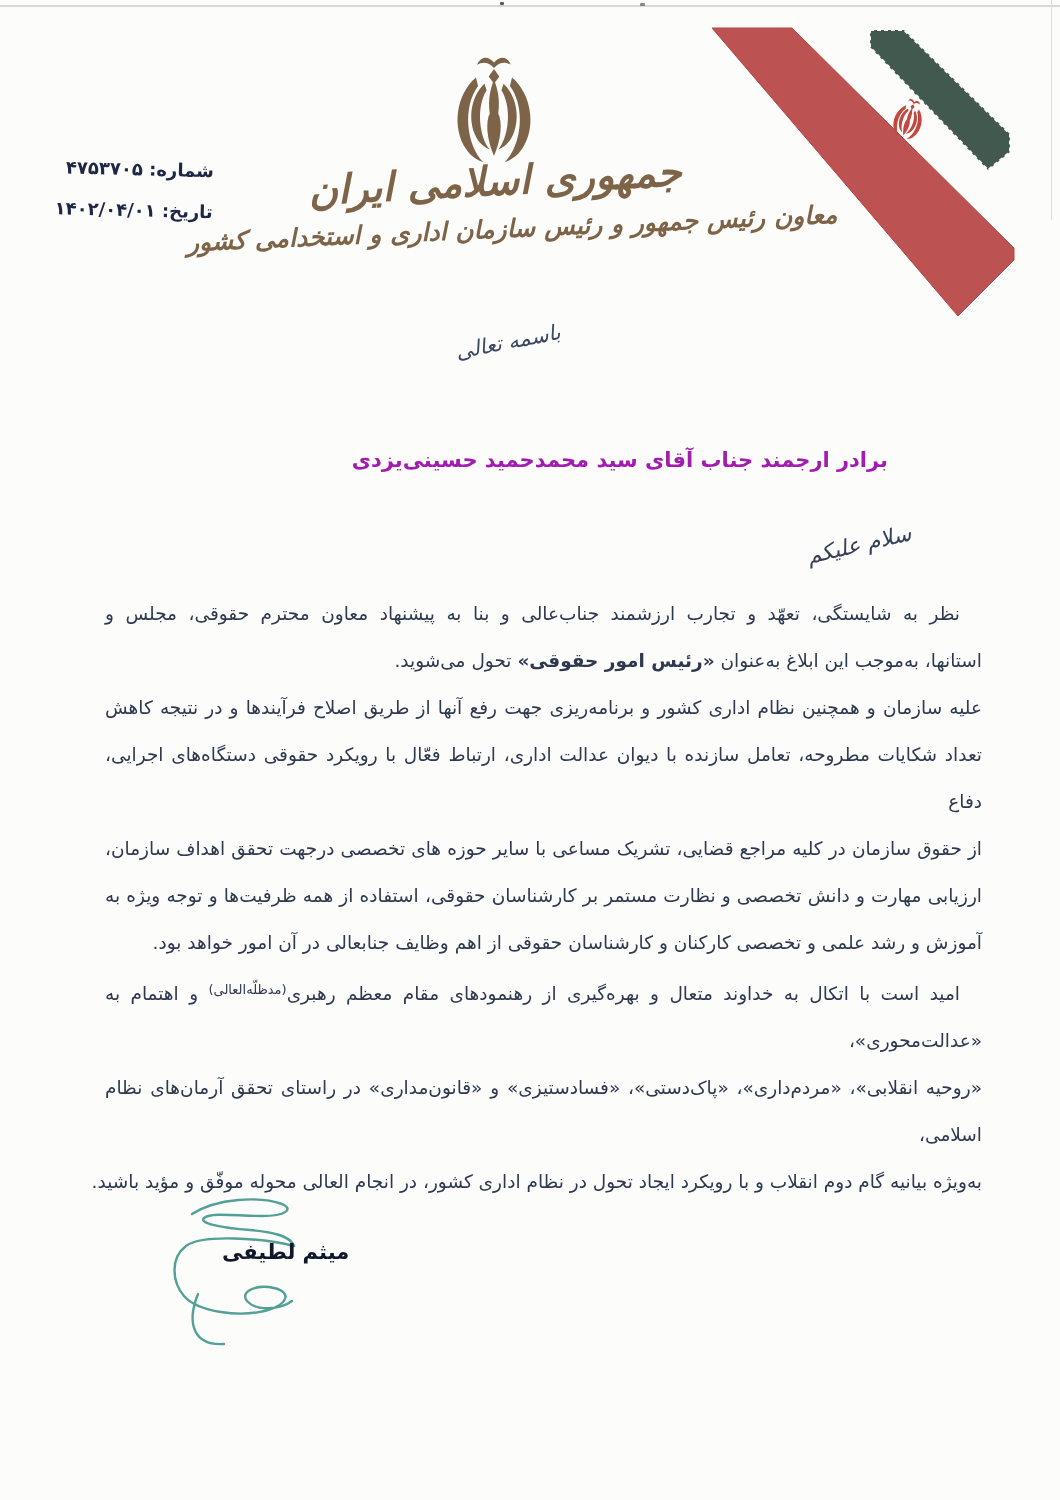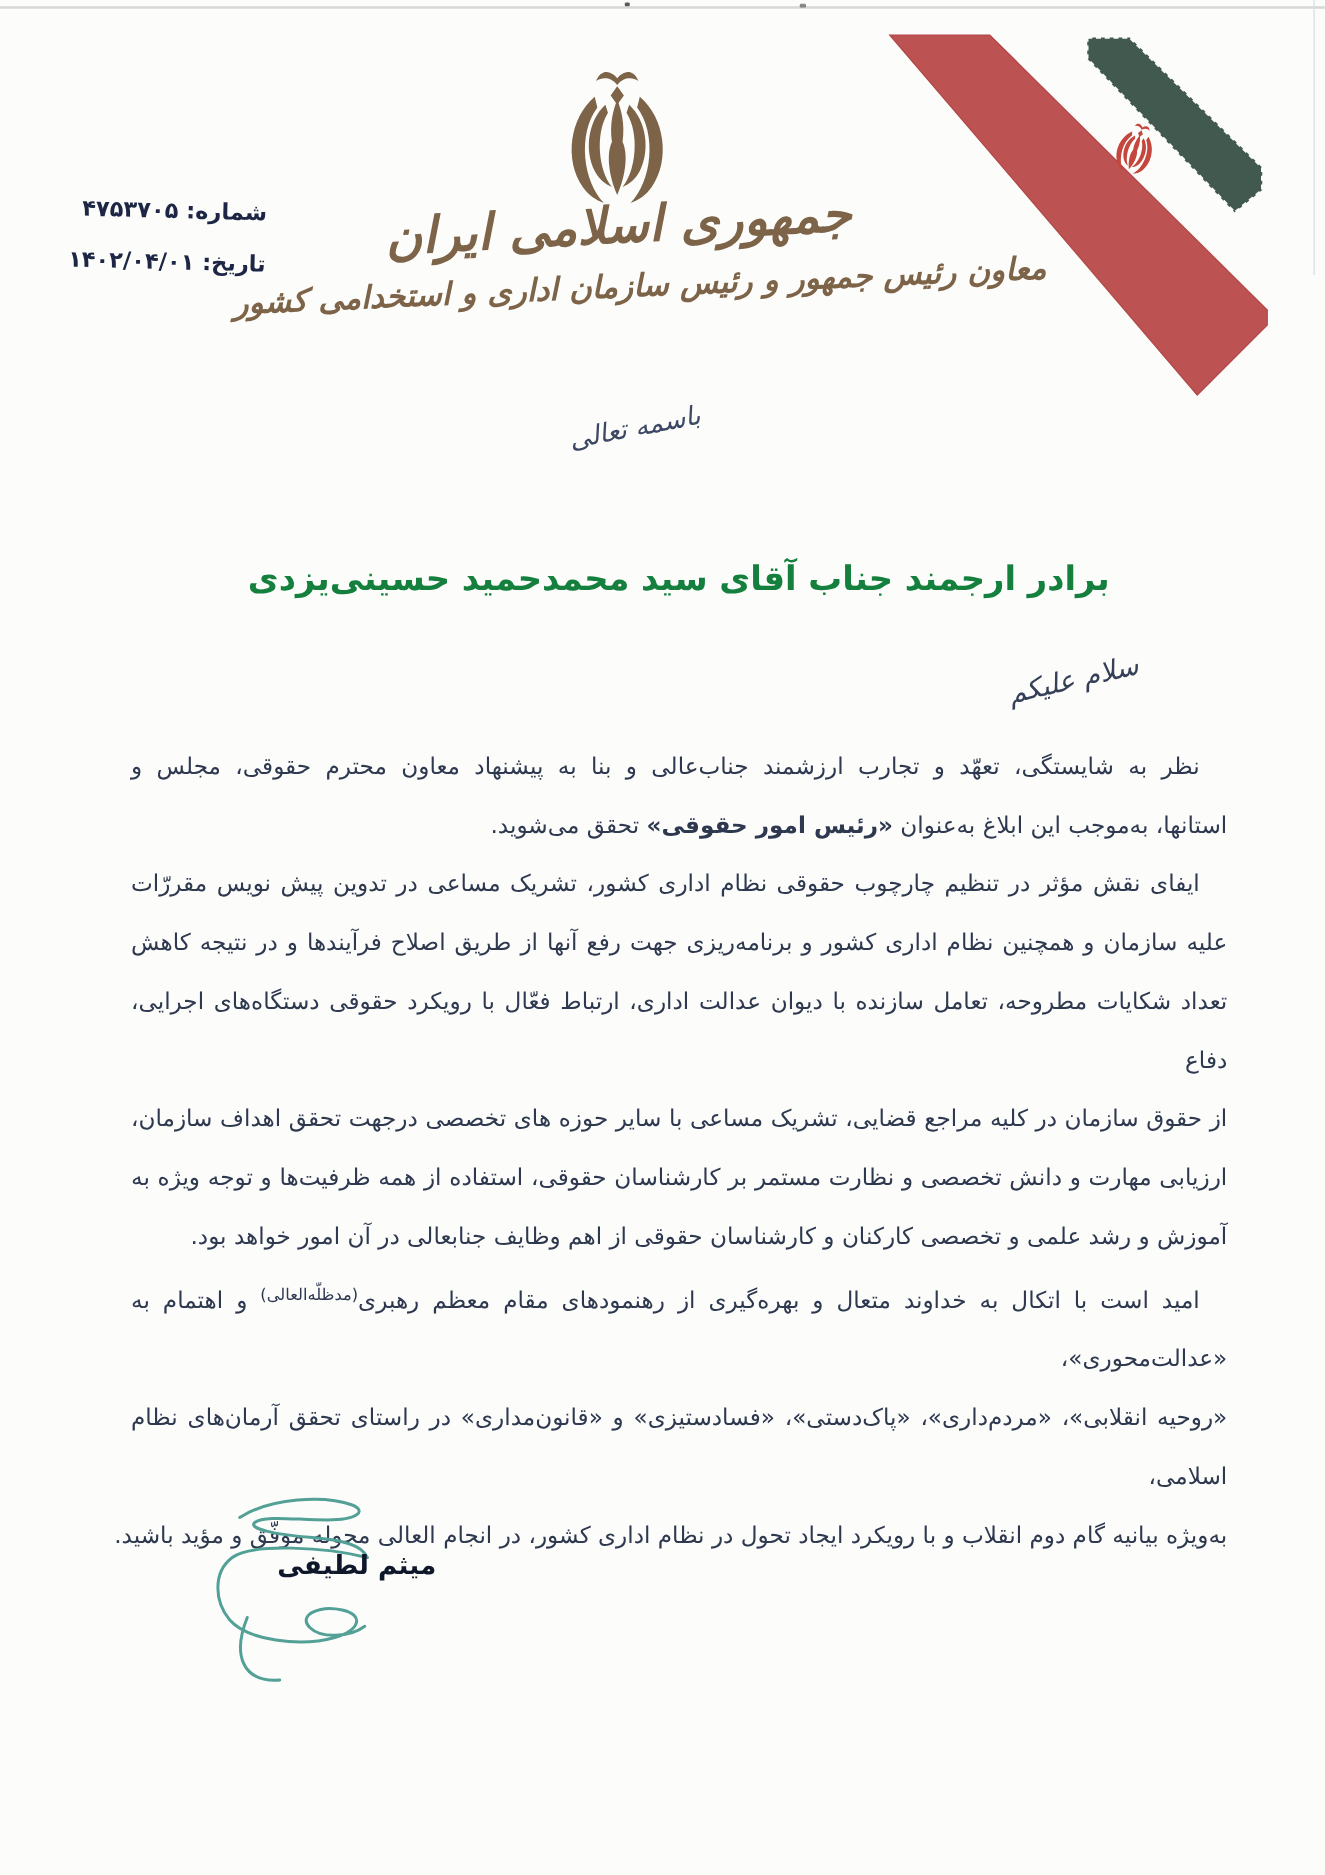--- a/index.html
+++ b/index.html
@@ -40,21 +40,21 @@
   .meta-row{margin-bottom:23px;white-space:nowrap;}
 
   .besmele{
     position:absolute;left:438px;top:330px;width:140px;
     font-size:21px;font-style:italic;font-weight:500;color:#3b4763;
     transform:rotate(-11deg);text-align:center;white-space:nowrap;
   }
 
   .addressee{
     position:absolute;top:448px;right:172px;
-    font-size:27px;font-weight:bold;color:#15803d;white-space:nowrap;
+    font-size:21px;font-weight:bold;color:#a21caf;white-space:nowrap;
   }
 
   .greeting{
     position:absolute;top:532px;right:148px;
     font-size:22px;font-style:italic;font-weight:500;color:#353f58;
     transform:rotate(-13deg);white-space:nowrap;
   }
 
   .body-text{
     position:absolute;top:590px;right:78px;left:80px;
@@ -125,22 +125,21 @@
   </div>
 
   <div class="besmele">باسمه تعالی</div>
 
   <div class="addressee">برادر ارجمند جناب آقای سید محمدحمید حسینی‌یزدی</div>
 
   <div class="greeting">سلام علیکم</div>
 
   <div class="body-text">
     <div class="bline j ind">نظر به شایستگی، تعهّد و تجارب ارزشمند جناب‌عالی و بنا به پیشنهاد معاون محترم حقوقی، مجلس و</div>
-    <div class="bline last"><span>استانها، به‌موجب این ابلاغ به‌عنوان </span><b>«رئیس امور حقوقی»</b><span> تحقق می‌شوید.</span></div>
-    <div class="bline j ind">ایفای نقش مؤثر در تنظیم چارچوب حقوقی نظام اداری کشور، تشریک مساعی در تدوین پیش نویس مقررّات</div>
+    <div class="bline last"><span>استانها، به‌موجب این ابلاغ به‌عنوان </span><b>«رئیس امور حقوقی»</b><span> تحول می‌شوید.</span></div>
     <div class="bline j">علیه سازمان و همچنین نظام اداری کشور و برنامه‌ریزی جهت رفع آنها از طریق اصلاح فرآیندها و در نتیجه کاهش</div>
     <div class="bline j">تعداد شکایات مطروحه، تعامل سازنده با دیوان عدالت اداری، ارتباط فعّال با رویکرد حقوقی دستگاه‌های اجرایی، دفاع</div>
     <div class="bline j">از حقوق سازمان در کلیه مراجع قضایی، تشریک مساعی با سایر حوزه های تخصصی درجهت تحقق اهداف سازمان،</div>
     <div class="bline j">ارزیابی مهارت و دانش تخصصی و نظارت مستمر بر کارشناسان حقوقی، استفاده از همه ظرفیت‌ها و توجه ویژه به</div>
     <div class="bline last">آموزش و رشد علمی و تخصصی کارکنان و کارشناسان حقوقی از اهم وظایف جنابعالی در آن امور خواهد بود.</div>
     <div class="bline j ind"><span>امید است با اتکال به خداوند متعال و بهره‌گیری از رهنمودهای مقام معظم رهبری</span><span class="sup">(مدظلّه‌العالی)</span><span> و اهتمام به «عدالت‌محوری»،</span></div>
     <div class="bline j">«روحیه انقلابی»، «مردم‌داری»، «پاک‌دستی»، «فسادستیزی» و «قانون‌مداری» در راستای تحقق آرمان‌های نظام اسلامی،</div>
     <div class="bline last">به‌ویژه بیانیه گام دوم انقلاب و با رویکرد ایجاد تحول در نظام اداری کشور، در انجام العالی محوله موفّق و مؤید باشید.</div>
   </div>
 

